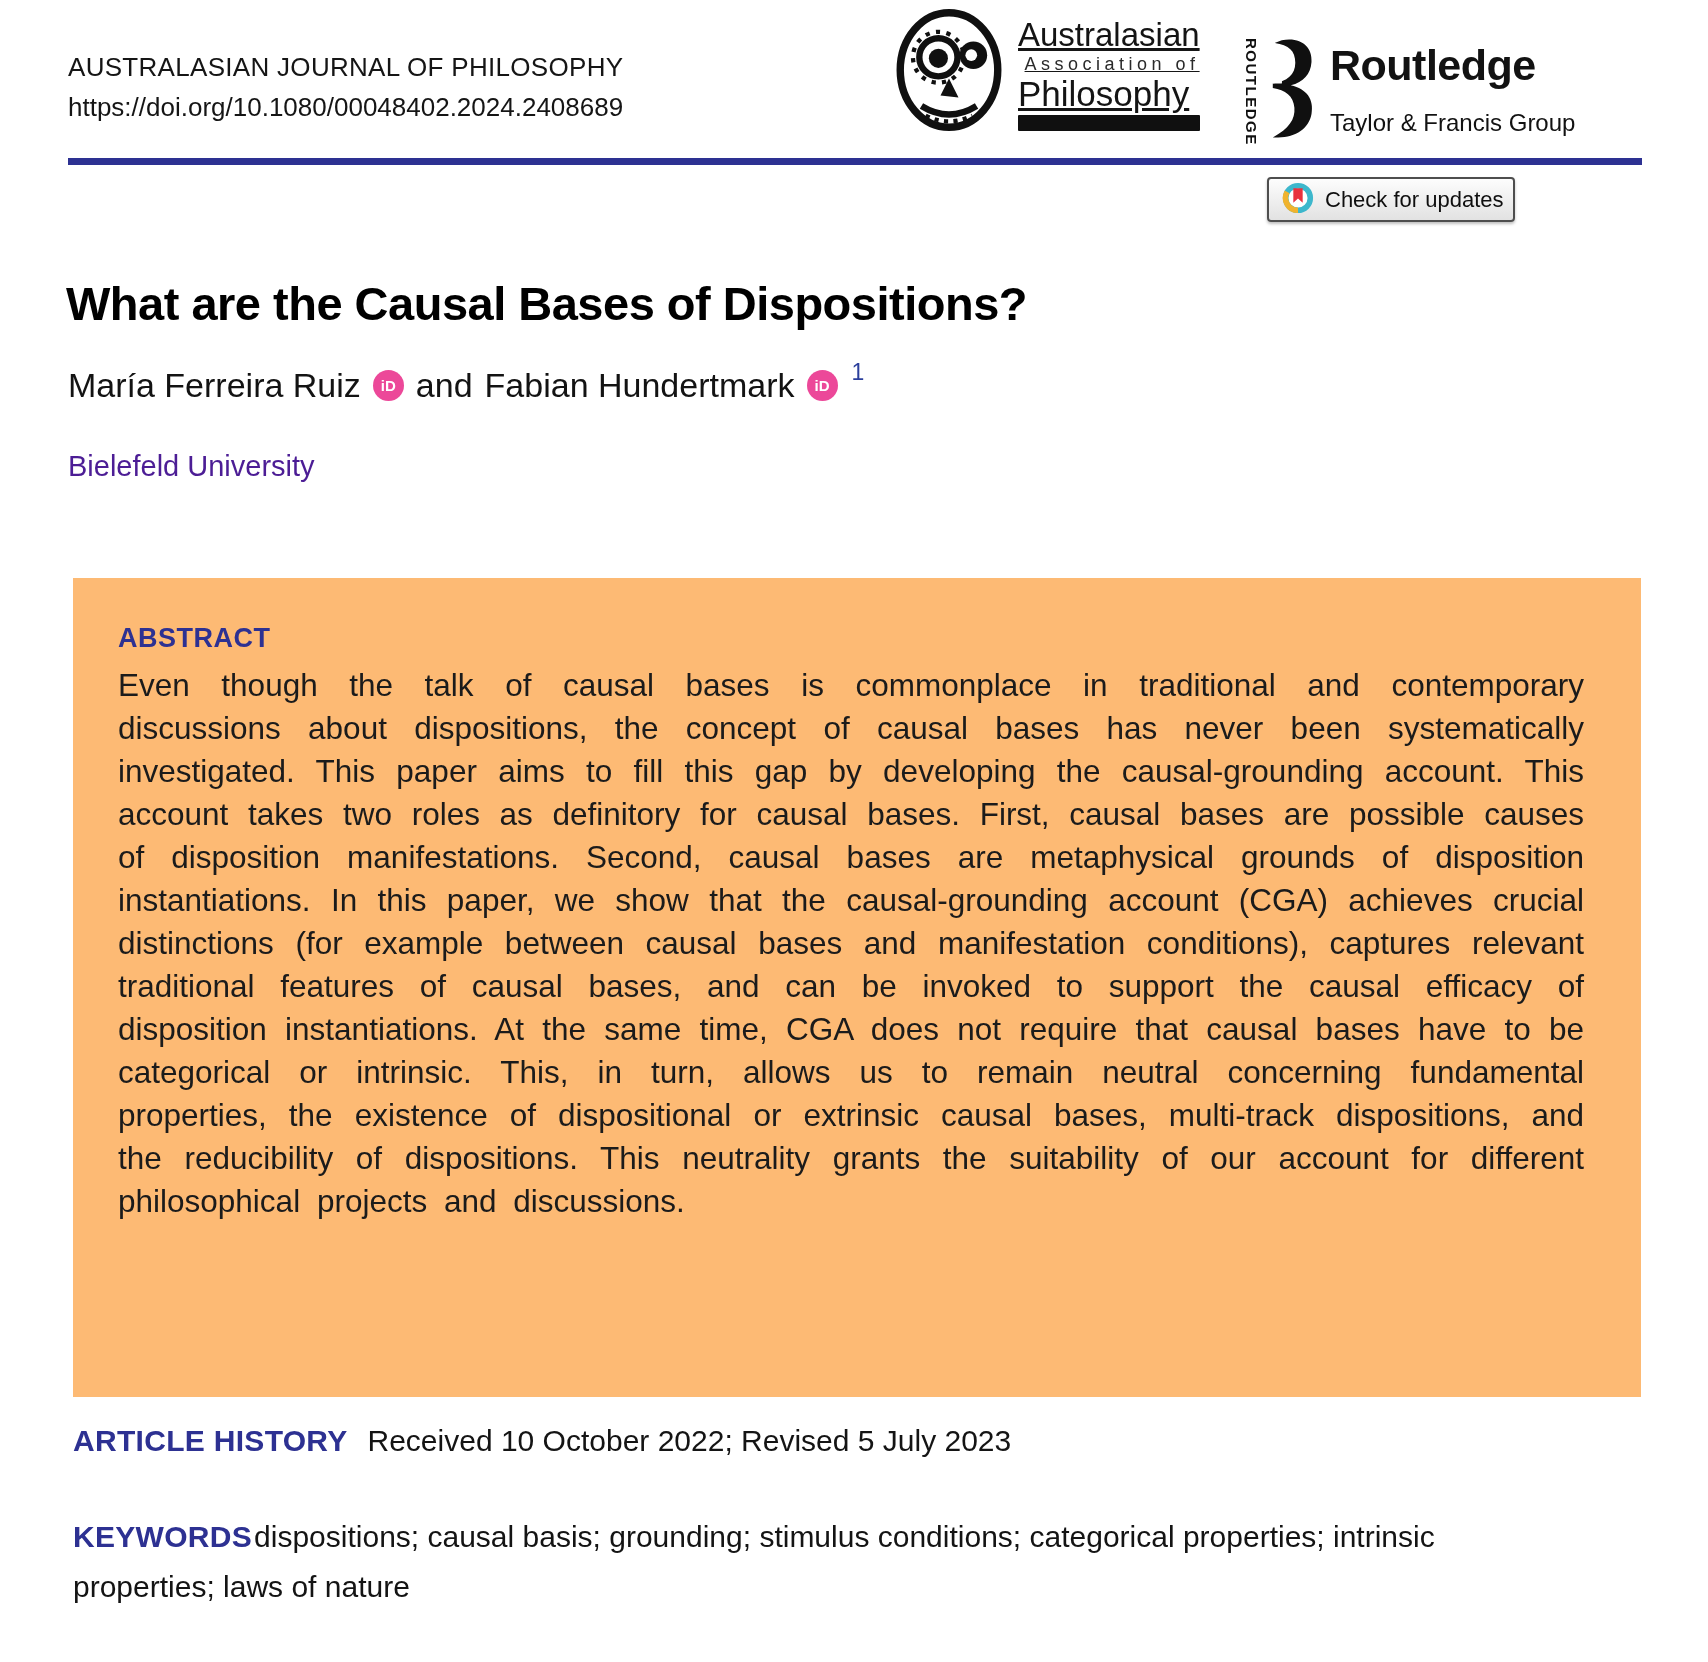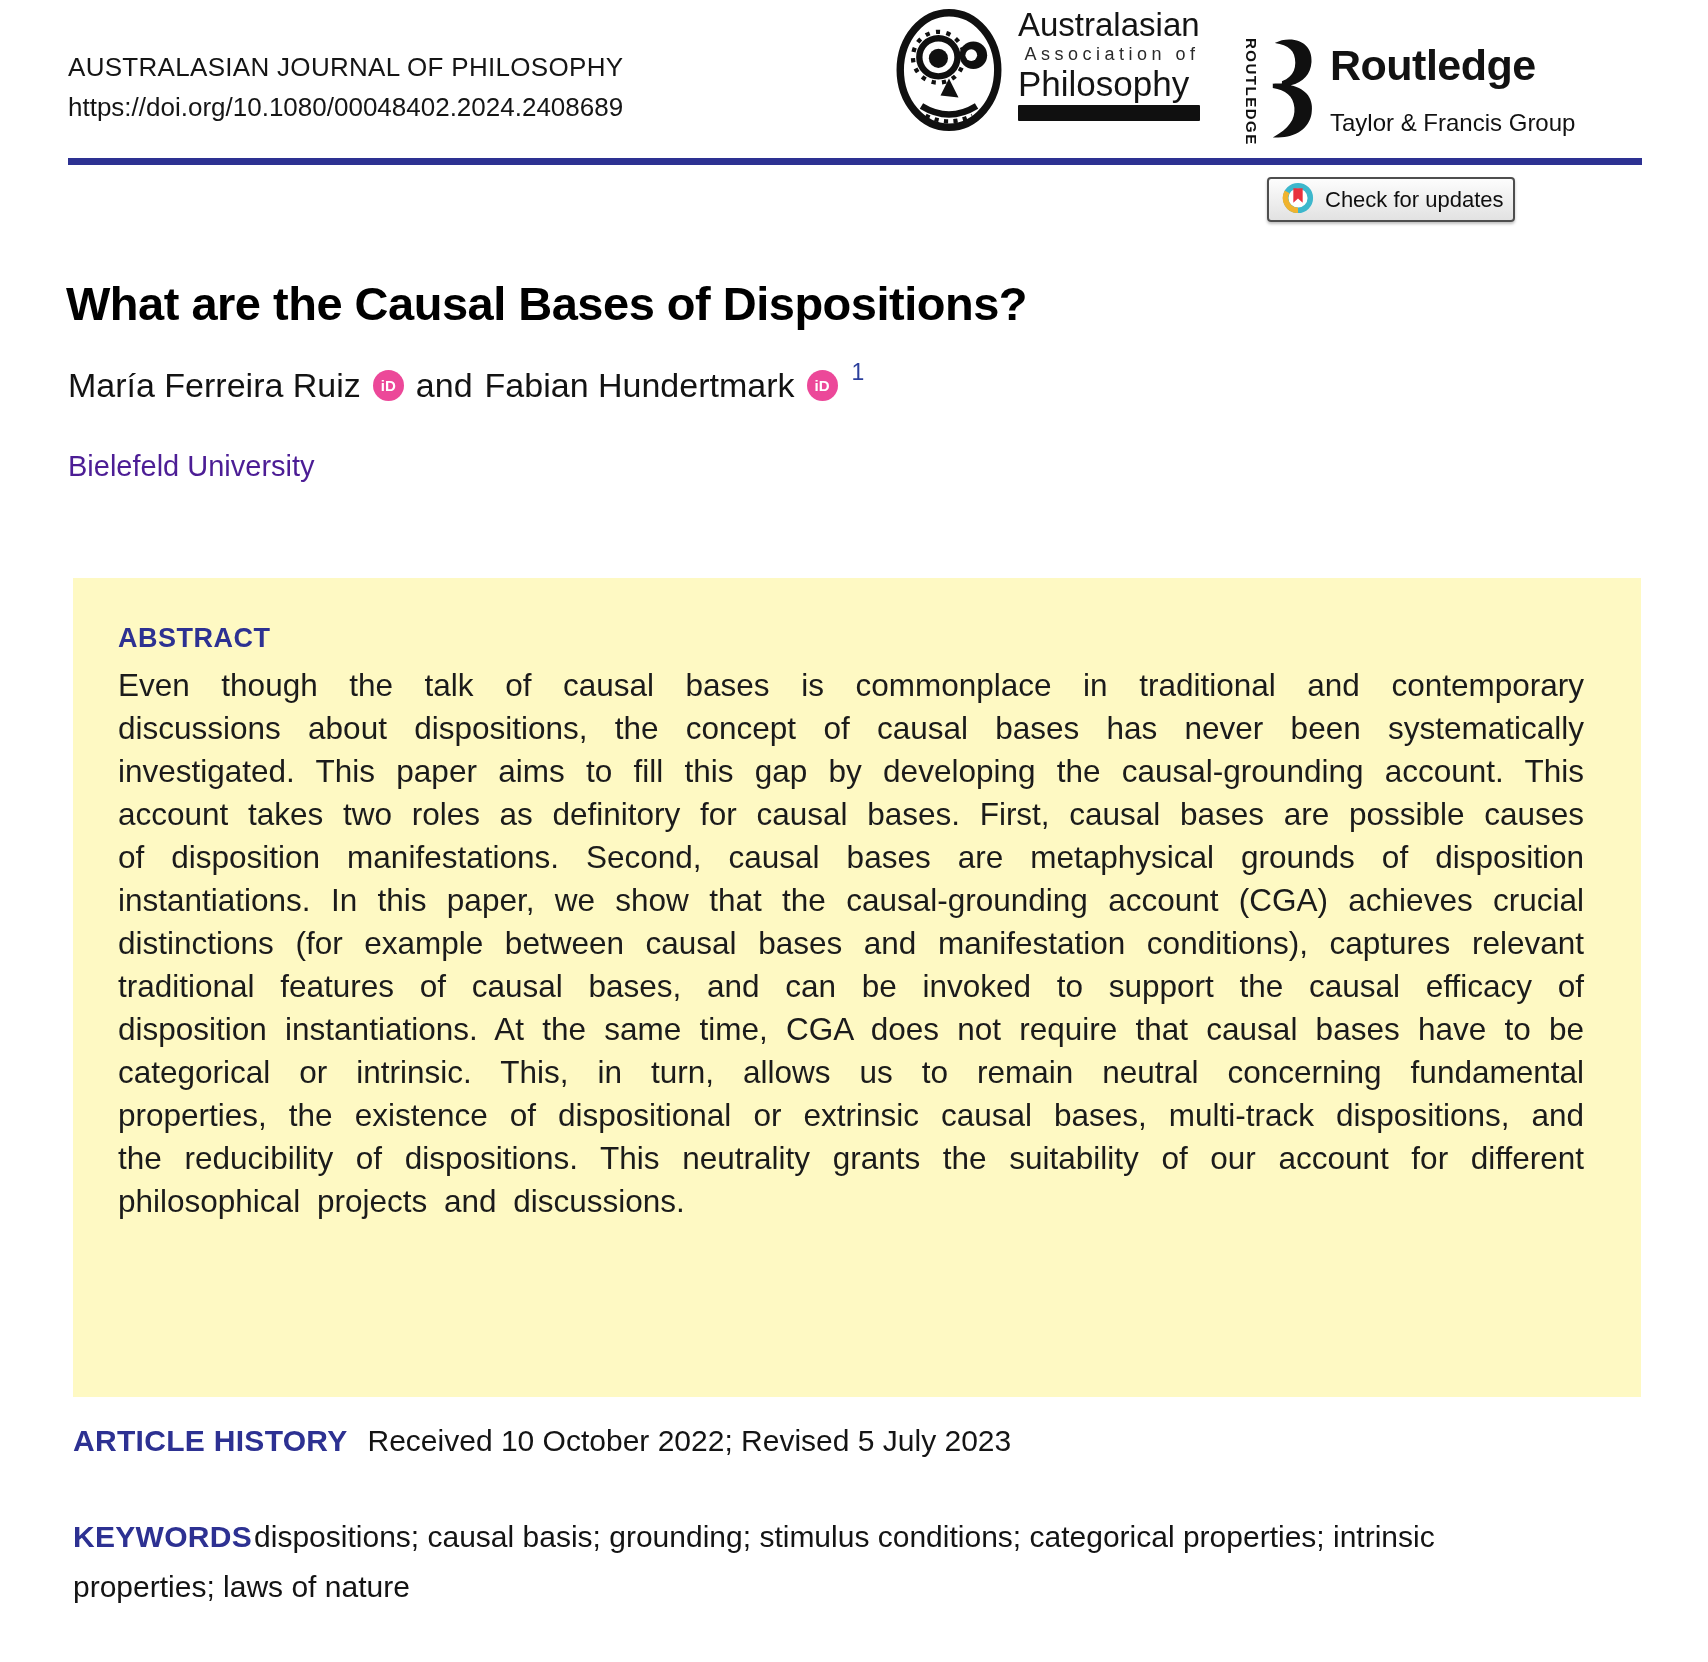--- a/index.html
+++ b/index.html
@@ -12,21 +12,21 @@
     overflow: hidden;
   }
   .page { position: absolute; inset: 0; }
 
   
   .journal-block { position: absolute; left: 68px; top: 52px; }
   .journal-name { font-size: 26px; letter-spacing: 0.3px; color: #151515; }
   .journal-doi  { font-size: 26px; margin-top: 9px; color: #151515; }
 
   .aap-logo { position: absolute; left: 896px; top: 8px; display: flex; gap: 16px; align-items: flex-start; }
-  .aap-text { margin-top: 0; }
+  .aap-text { margin-top: 10px; text-decoration: underline; }
   .aap-line1 { font-size: 33px; color: #141414; line-height: 34px; }
   .aap-line2 { font-size: 18px; color: #2a2a2a; letter-spacing: 4.5px; line-height: 24px; text-align: right; }
   .aap-line3 { font-size: 35px; color: #141414; line-height: 36px; }
   .aap-bar { height: 16px; background: #101010; margin-top: 3px; width: 100%; border-radius: 1px; }
 
   .routledge-logo { position: absolute; left: 1243px; top: 36px; display: flex; align-items: flex-start; }
   .routledge-vertical {
     writing-mode: vertical-rl;
     font-size: 15px; font-weight: bold; letter-spacing: 1.5px;
     color: #101010; height: 102px; margin-top: 2px;
@@ -61,21 +61,21 @@
     background: #ec4899; color: #ffffff;
     display: inline-flex; align-items: center; justify-content: center;
     font-size: 15px; font-weight: bold; cursor: pointer;
   }
   .author-note { font-size: 23px; color: #2b3f9c; position: relative; top: -13px; margin-left: 2px; }
   .affiliation { position: absolute; left: 68px; top: 450px; font-size: 29px; color: #4c1d95; }
 
   
   .abstract-box {
     position: absolute; left: 73px; top: 578px; width: 1568px; height: 819px;
-    background: #fef9c3; padding: 45px 57px 0 45px; overflow: hidden;
+    background: #fdba74; padding: 45px 57px 0 45px; overflow: hidden;
   }
   .abstract-label { font-size: 27px; font-weight: bold; color: #2d3192; letter-spacing: 0.5px; }
   .abstract-text {
     margin-top: 10px; font-size: 31.5px; line-height: 43px;
     color: #1b1b1b; text-align: justify; word-spacing: 8px;
   }
 
   
   .meta-row { position: absolute; left: 73px; font-size: 30px; color: #141414; }
   .history-row { top: 1424px; width: 1520px; }

